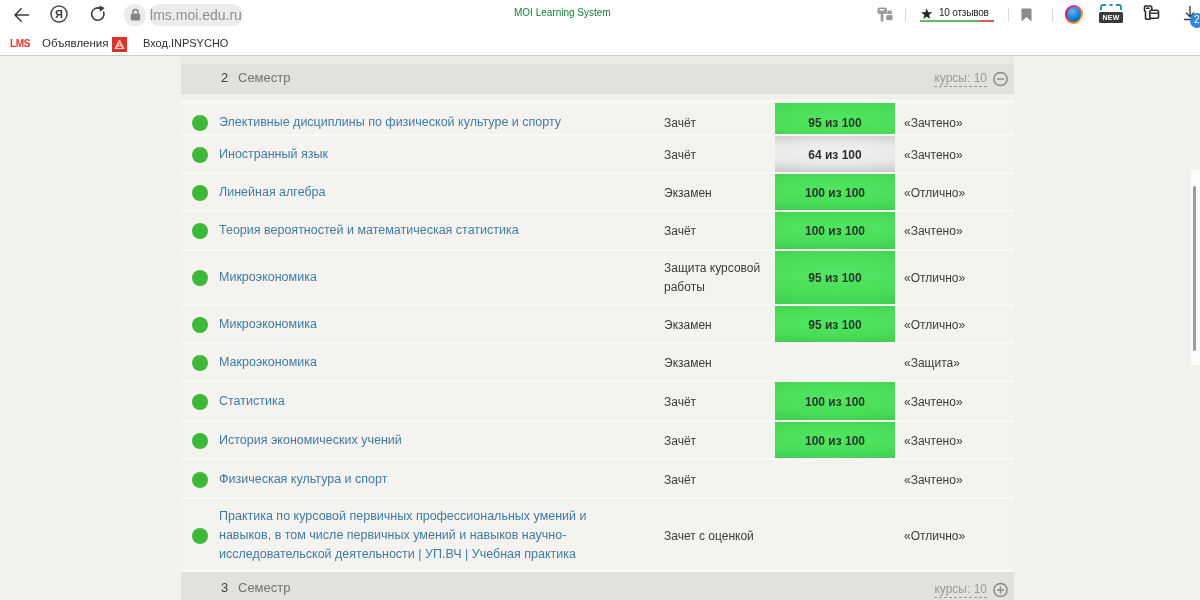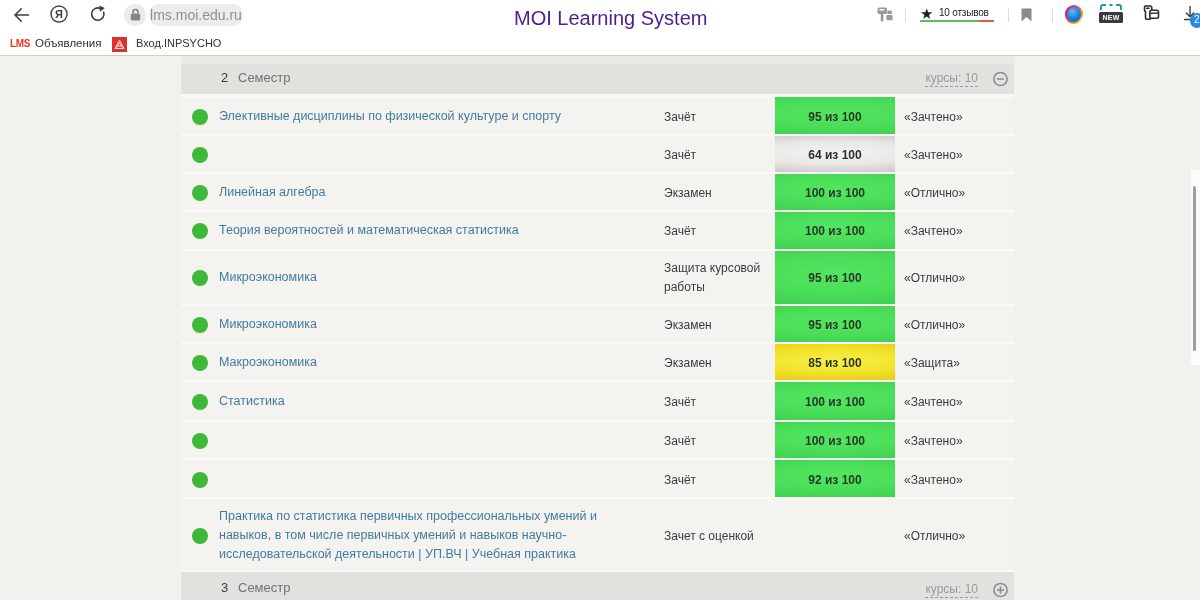--- a/index.html
+++ b/index.html
@@ -4,32 +4,32 @@
 <style>
   * { margin:0; padding:0; box-sizing:border-box; }
   html,body { width:1200px; height:600px; overflow:hidden; font-family:"Liberation Sans", sans-serif; }
   body { position:relative; background:#f2f1ed; }
   .abs { position:absolute; }
 
   
   #chrome { position:absolute; left:0; top:0; width:1200px; height:56px; background:#ffffff; border-bottom:1.5px solid #cfcdc9; }
   .chip { position:absolute; background:#ececec; border-radius:10px; }
   .urltext { color:#8f8f8f; font-size:14px; }
-  .ttl { position:absolute; color:#4c1d95; font-size:20px; }
+  .ttl { position:absolute; color:#15803d; font-size:10px; }
   .sep { position:absolute; width:1px; height:14px; background:#dcdcdc; top:8px; }
 
   
-  .bm { position:absolute; font-size:11.5px; color:#303030; }
+  .bm { position:absolute; font-size:11.5px; color:#303030;margin-left:7px; }
 
   
   .secband { position:absolute; left:181px; background:#eae9e5; }
   .sechdr { position:absolute; left:181px; width:833px; background:#e3e1dd; }
   .sechdr .num { position:absolute; left:40px; top:calc(50% - 2px); transform:translateY(-50%); font-size:13px; color:#3c3c3c; }
   .sechdr .nm  { position:absolute; left:57px; top:calc(50% - 2px); transform:translateY(-50%); font-size:13px; color:#737373; }
-  .kursy { position:absolute; right:36px; top:50%; transform:translateY(-50%); font-size:12px; color:#9a9a9a; border-bottom:1px dashed #9a9a9a; padding-bottom:1px; }
+  .kursy { position:absolute; right:27px; top:50%; transform:translateY(-50%); font-size:12px; color:#9a9a9a; border-bottom:1px dashed #9a9a9a; padding-bottom:1px; }
   .circbtn { position:absolute; right:6px; top:50%; transform:translateY(-50%); width:15px; height:15px; }
 
   .row { position:absolute; left:181px; width:833px; background:#f4f3ef; border-top:2px solid #faf9f6; }
   .dot { position:absolute; left:10.5px; top:calc(50% + 1px); transform:translateY(-50%); width:16px; height:16px; border-radius:50%; background:#3eb838; }
   .cname { position:absolute; left:38px; width:390px; top:50%; transform:translateY(-50%); font-size:12.5px; color:#417ba3; line-height:18.8px; }
   .ctype { position:absolute; left:483px; width:112px; top:calc(50% + 1px); transform:translateY(-50%); font-size:12px; color:#3c3c3c; line-height:19px; }
   .cscore { position:absolute; left:594px; width:120px; top:0; bottom:0; display:flex; align-items:center; justify-content:center; padding-top:2px; font-size:12px; font-weight:bold; color:#273a27; }
   .cgrade { position:absolute; left:723px; top:calc(50% + 1px); transform:translateY(-50%); font-size:12px; color:#3c3c3c; }
   .green { background:radial-gradient(ellipse 135% 70% at 50% 45%, #53e662 0%, #49dd58 50%, #3ccd4c 100%); }
   .grey  { background:radial-gradient(ellipse 130% 62% at 50% 47%, #f2f2f1 0%, #e9e8e7 50%, #c6c5c4 100%); color:#2e2e2e; }
@@ -127,29 +127,30 @@
 <div class="sechdr" style="top:63.5px;height:30.5px">
   <span class="num">2</span>
     <span class="nm">Семестр</span>
   <span class="kursy">курсы: 10</span>
   <svg class="circbtn" viewBox="0 0 15 15">
       <circle cx="7.5" cy="7.5" r="6.6" fill="none" stroke="#8a8a8a" stroke-width="1.5"></circle>
       <path d="M4 7.5 h7" stroke="#8a8a8a" stroke-width="1.5"></path>
     </svg>
 </div>
 
-<div class="row" style="top:94px;height:40px;border-top-width:3.5px">
+<div class="row" style="top:100px;height:40px;border-top-width:3.5px">
   <span class="dot"></span>
   <div class="cname">Элективные дисциплины по физической культуре и спорту</div>
   <div class="ctype">Зачёт</div>
   <div class="cscore green">95 из 100</div>
   <div class="cgrade">«Зачтено»</div>
 </div>
 <div class="row" style="top:134px;height:37.5px">
   <span class="dot"></span>
+  <div class="cname">Иностранный язык</div>
   <div class="ctype">Зачёт</div>
   <div class="cscore grey">64 из 100</div>
   <div class="cgrade">«Зачтено»</div>
 </div>
 <div class="row" style="top:171.5px;height:38.5px">
   <span class="dot"></span>
   <div class="cname">Линейная алгебра</div>
   <div class="ctype">Экзамен</div>
   <div class="cscore green">100 из 100</div>
   <div class="cgrade">«Отлично»</div>
@@ -172,45 +173,45 @@
   <span class="dot"></span>
   <div class="cname">Микроэкономика</div>
   <div class="ctype">Экзамен</div>
   <div class="cscore green">95 из 100</div>
   <div class="cgrade">«Отлично»</div>
 </div>
 <div class="row" style="top:341.5px;height:38.5px">
   <span class="dot"></span>
   <div class="cname">Макроэкономика</div>
   <div class="ctype">Экзамен</div>
-  <div class="cscore yellow">85 из 100</div>
   <div class="cgrade">«Защита»</div>
 </div>
 <div class="row" style="top:380px;height:40px">
   <span class="dot"></span>
   <div class="cname">Статистика</div>
   <div class="ctype">Зачёт</div>
   <div class="cscore green">100 из 100</div>
   <div class="cgrade">«Зачтено»</div>
 </div>
 <div class="row" style="top:420px;height:38px">
   <span class="dot"></span>
+  <div class="cname">История экономических учений</div>
   <div class="ctype">Зачёт</div>
   <div class="cscore green">100 из 100</div>
   <div class="cgrade">«Зачтено»</div>
 </div>
 <div class="row" style="top:458px;height:39px">
   <span class="dot"></span>
-  <div class="ctype">Зачёт</div>
-  <div class="cscore green">92 из 100</div>
+  <div class="cname">Физическая культура и спорт</div>
+  <div class="ctype">Зачёт</div>
   <div class="cgrade">«Зачтено»</div>
 </div>
 <div class="row" style="top:497px;height:74.5px">
   <span class="dot"></span>
-  <div class="cname">Практика по статистика первичных профессиональных умений и навыков, в том числе первичных умений и навыков научно-исследовательской деятельности | УП.ВЧ | Учебная практика</div>
+  <div class="cname">Практика по курсовой первичных профессиональных умений и навыков, в том числе первичных умений и навыков научно-исследовательской деятельности | УП.ВЧ | Учебная практика</div>
   <div class="ctype">Зачет с оценкой</div>
   <div class="cgrade">«Отлично»</div>
 </div>
 
 <div class="sechdr ftr" style="top:569.5px;height:30.5px;border-top:2px solid #faf9f6">
   <span class="num">3</span>
     <span class="nm">Семестр</span>
   <span class="kursy">курсы: 10</span>
   <svg class="circbtn" viewBox="0 0 15 15">
       <circle cx="7.5" cy="7.5" r="6.6" fill="none" stroke="#8a8a8a" stroke-width="1.5"></circle>

